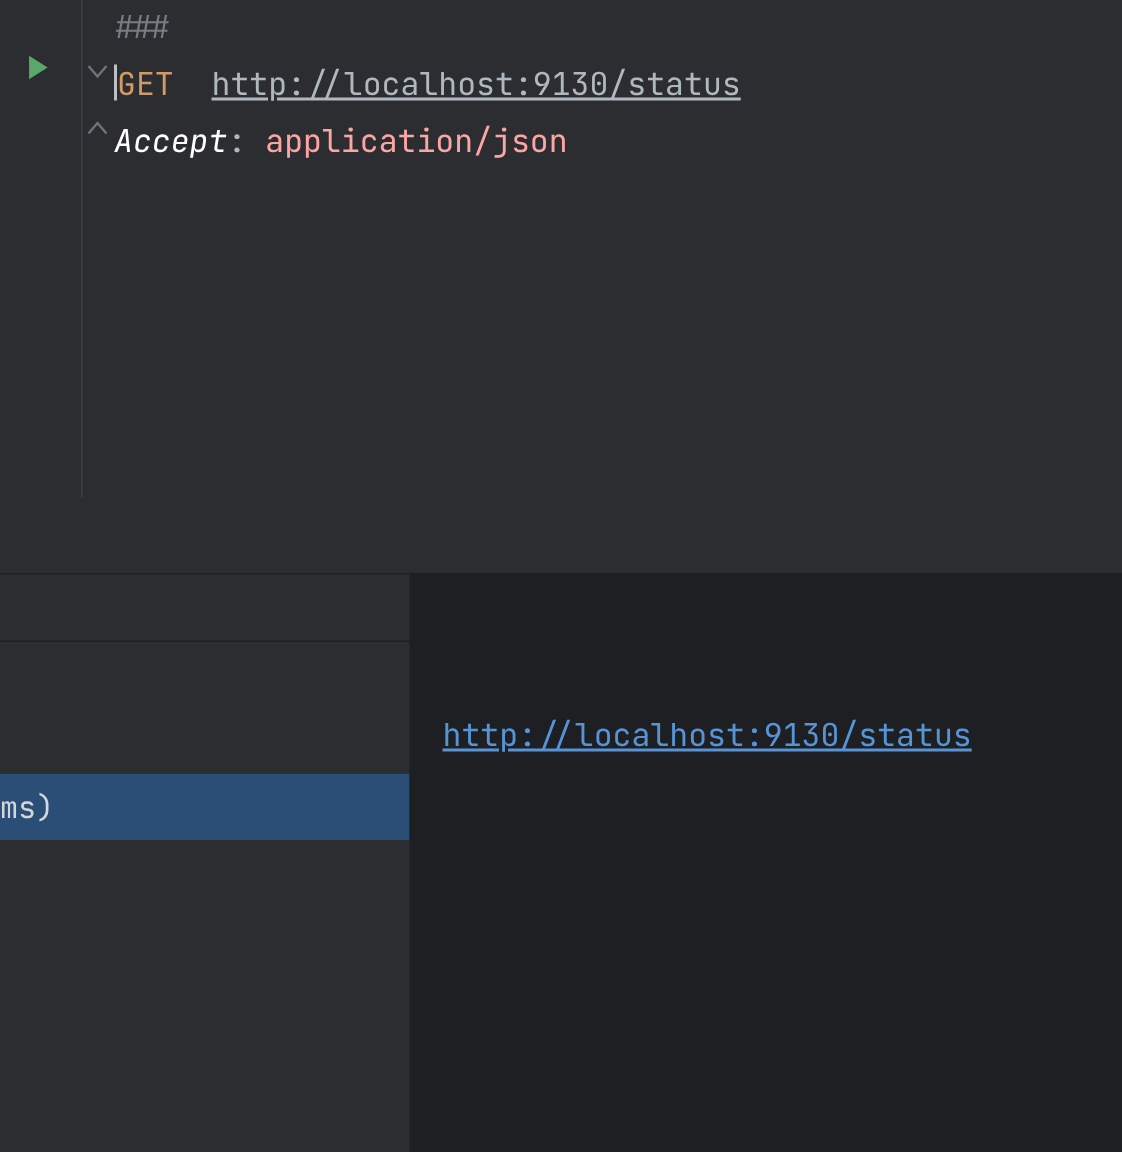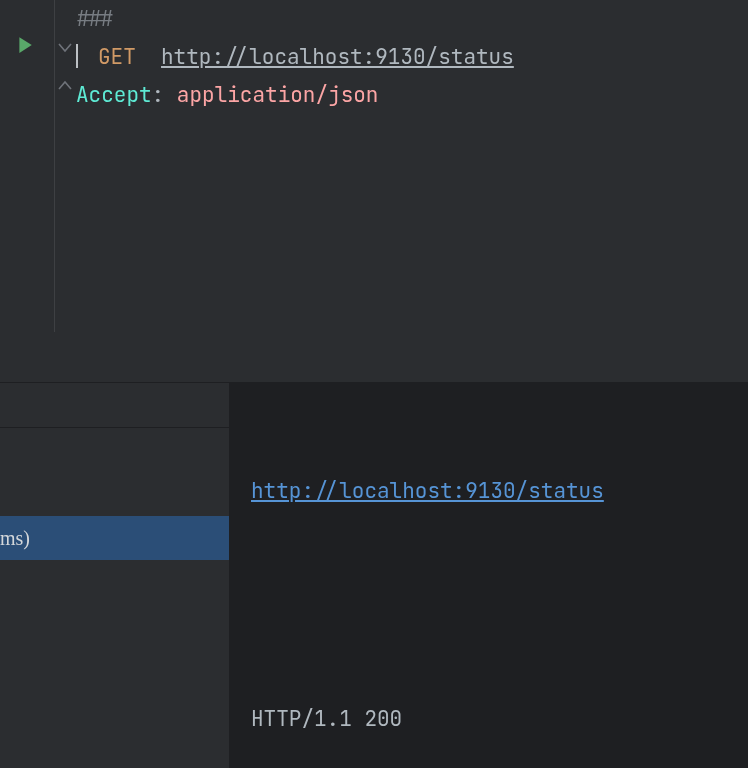--- a/index.html
+++ b/index.html
@@ -9,28 +9,28 @@
   .run-icon svg{width:18px;height:18px;display:block;}
   .fold-col{position:absolute;left:58px;top:0;width:16px;height:332px;}
   .fold-mark{position:absolute;left:0;width:14px;height:16px;}
   .fold-mark svg{width:14px;height:16px;display:block;}
   .indent-guide{position:absolute;left:54px;top:0;width:0;height:332px;border-left:1px solid #3e4043;}
   .code-lines{position:absolute;left:76px;top:0;right:0;}
   .line{height:38px;line-height:38px;white-space:pre;} 
   .current-bg{position:absolute;left:58px;right:0;top:29px;height:36px;background:#323438;z-index:-1;}
   .caret{display:inline-block;width:0;height:24px;border-left:2px solid #bcc0c4;vertical-align:middle;margin-right:0px;position:relative;top:-2px;}
   .t-comment{color:#777c82;}
-  .t-method{color:#d19a66;padding-left:20px;}
+  .t-method{color:#d19a66;}
   .t-url{color:#b0b8bf;text-decoration:underline;}
-  .t-header{color:#5eead4;}
+  .t-header{color:#ffffff;font-style:italic;}
   .t-colon{color:#b0b8bf;}
   .t-value{color:#fca5a5;}
   .gap{height:50px;background:#2b2d30;}
   .bottom-panel{display:flex;height:386px;}
-  .side-tree{width:229px;background:#2b2d30;border-top:1px solid #1e1f22;font-family:Liberation Serif, serif;}
+  .side-tree{width:273px;background:#2b2d30;border-top:1px solid #1e1f22;}
   .tree-row{height:44px;border-bottom:0;}
   .tree-row.first{background:#2b2d30;border-bottom:1px solid #1e1f22;}
   .tree-row.sel{background:#2b4e77;color:#d4d7da;line-height:44px;padding-left:0px;font-size:20px;}
   .tree-row.sel span{padding-left:0;}
   .tree-row.plain{background:#2b2d30;}
   .response-pane{flex:1;background:#1e1f22;padding:14px 22px 0 22px;color:#b0b8bf;line-height:38px;white-space:pre;overflow:hidden;}
   .resp-url{color:#5694d6;text-decoration:underline;}
   .blank{height:38px;}
 </style>
 </head>
@@ -70,21 +70,20 @@
 <div class="bottom-panel">
   <div class="side-tree">
     <div class="tree-row first"></div>
     <div class="tree-row plain"></div>
     <div class="tree-row plain"></div>
     <div class="tree-row sel"><span> ms)</span></div>
   </div>
   <div class="response-pane">
     <div><span class="resp-url">http://localhost:9130/status</span></div>
     <div class="blank"></div>
-    <div>HTTP/1.1 200</div>
     
     
     
     
     
     
     
   </div>
 </div>
 

